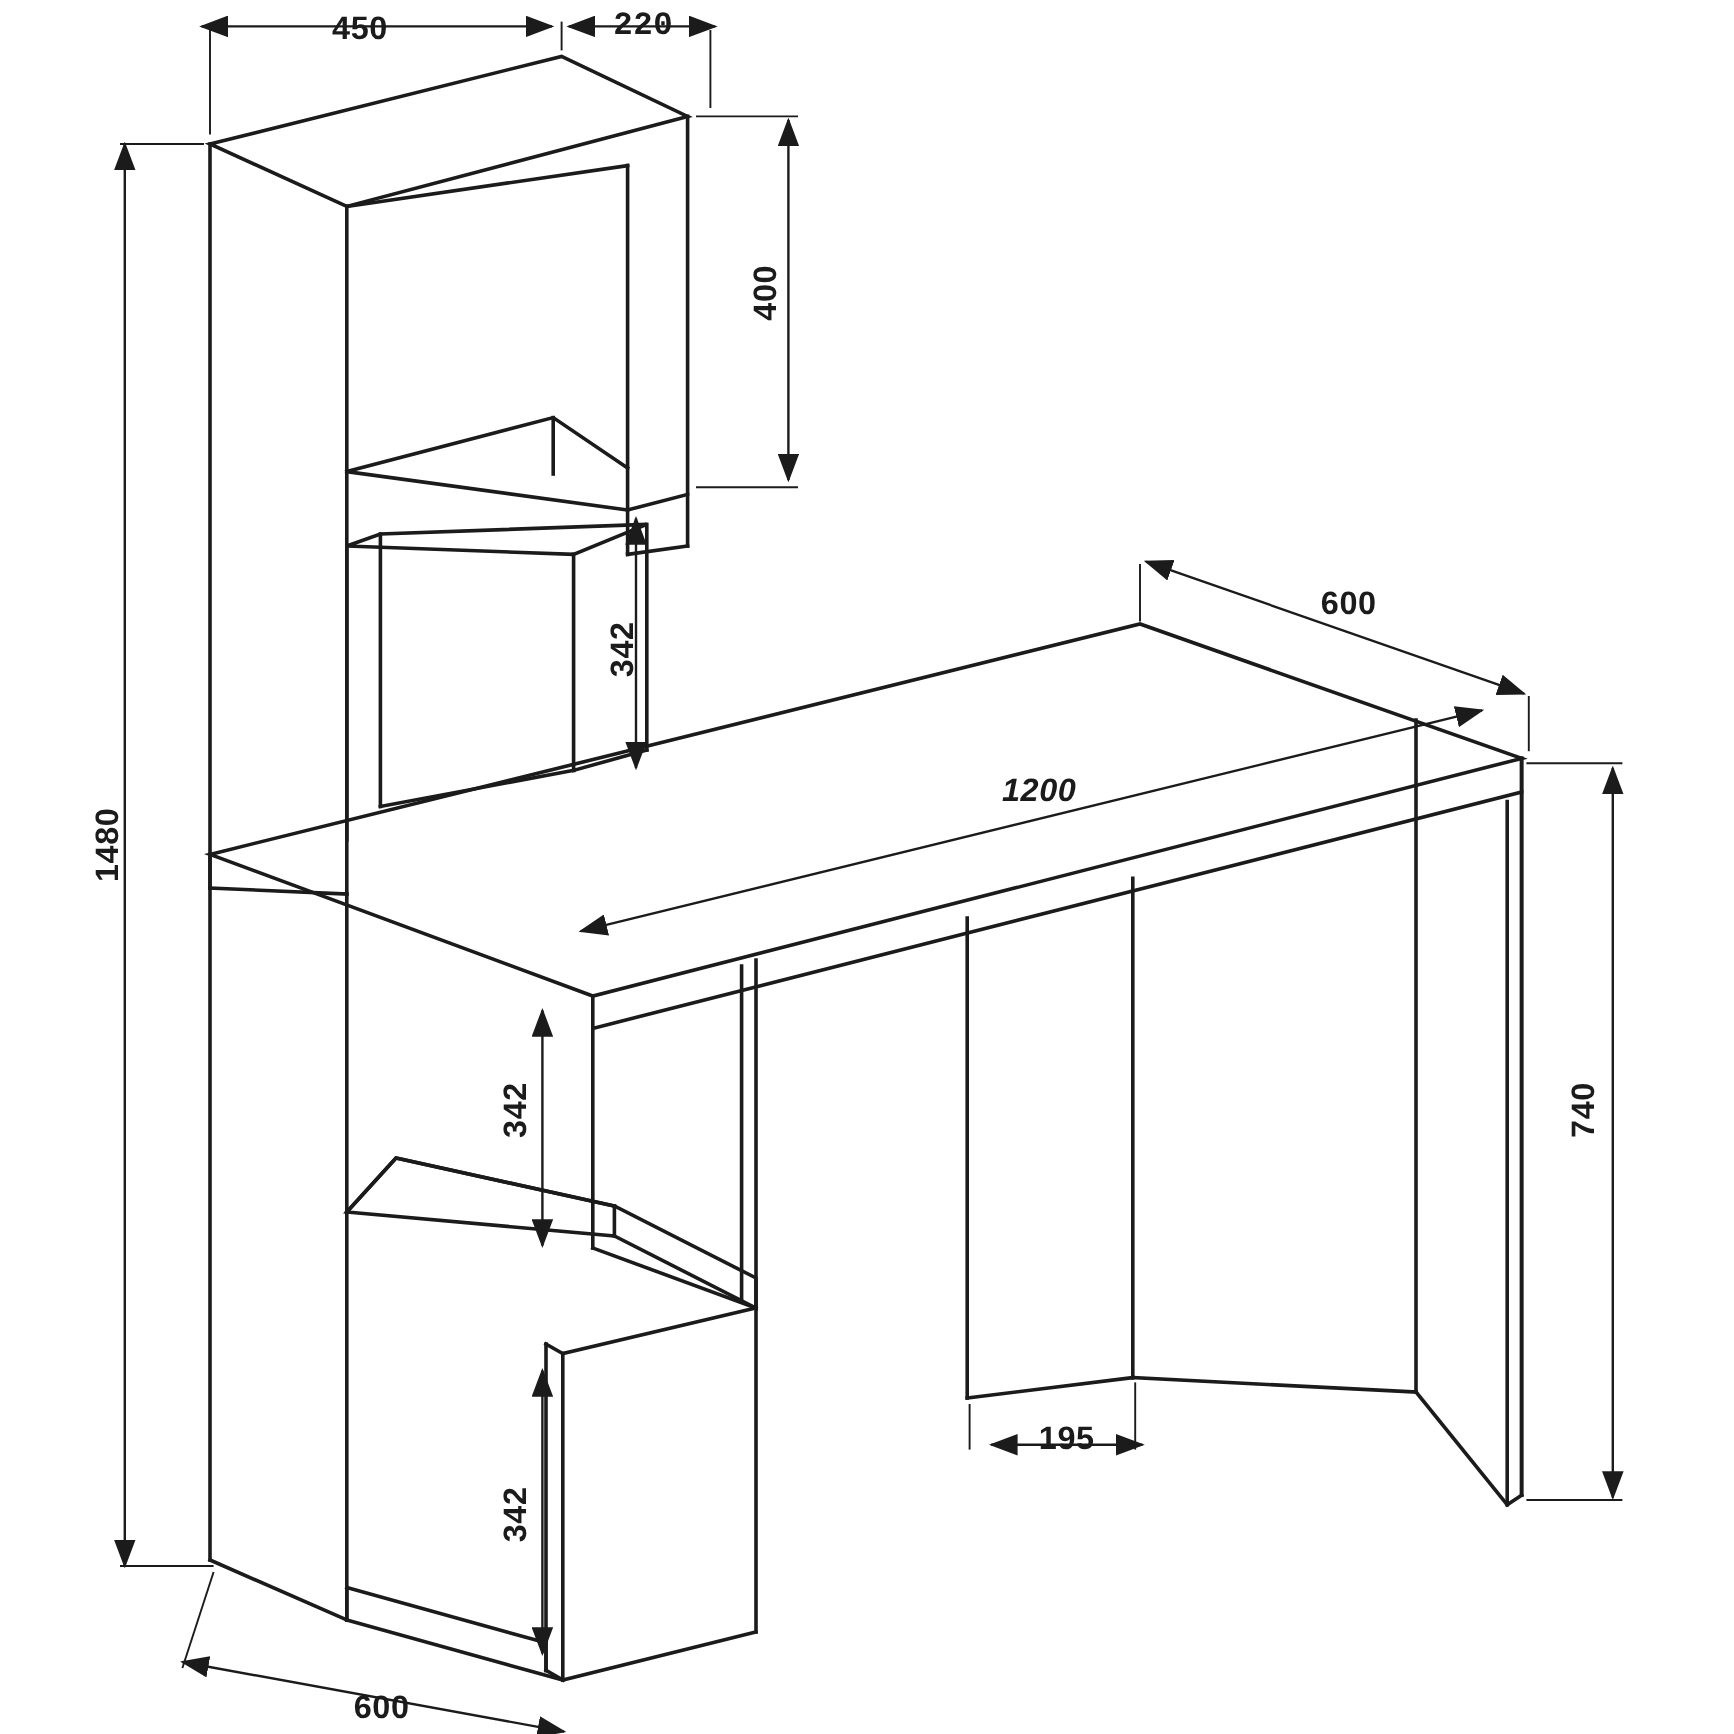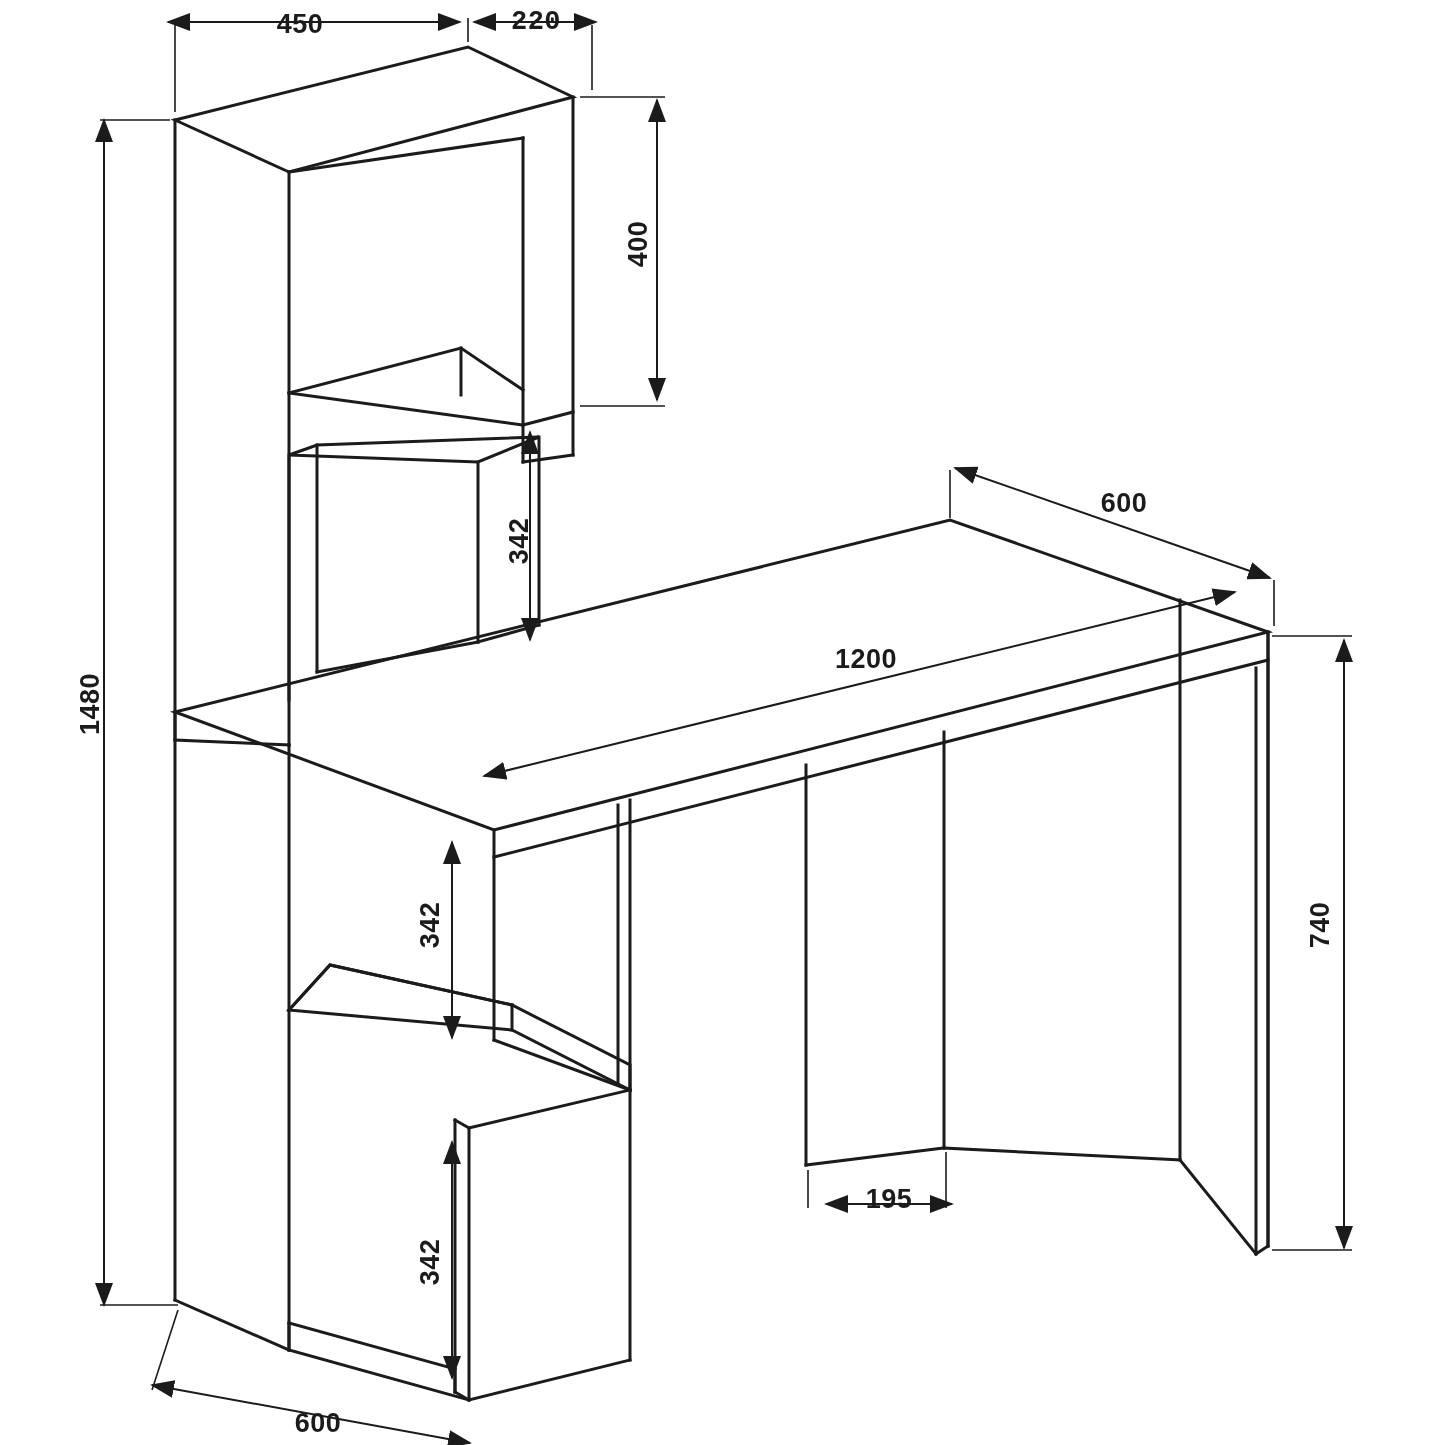--- a/index.html
+++ b/index.html
@@ -167,20 +167,20 @@
       <line x1="178" y1="1310" x2="152" y2="1390" stroke-width="1.6"></line>
     </g>
   </svg>
 
   <div class="dim-label horiz" style="left:300px; top:24px;">450</div>
   <div class="dim-label horiz" style="left:536px; top:22px;font-family:Liberation Mono, monospace;">220</div>
   <div class="dim-label vert" style="left:638px; top:244px;">400</div>
   <div class="dim-label vert" style="left:519px; top:541px;">342</div>
   <div class="dim-label vert" style="left:90px; top:704px;">1480</div>
   <div class="dim-label horiz" style="left:1124px; top:503px;">600</div>
-  <div class="dim-label horiz" style="left:866px; top:659px;">1200</div>
+  <div class="dim-label horiz" style="left:866px; top:659px;font-style:italic;">1200</div>
   <div class="dim-label vert" style="left:1320px; top:925px;">740</div>
   <div class="dim-label vert" style="left:430px; top:925px;">342</div>
   <div class="dim-label vert" style="left:430px; top:1262px;">342</div>
   <div class="dim-label horiz" style="left:889px; top:1199px;">195</div>
   <div class="dim-label horiz" style="left:318px; top:1423px;">600</div>
 
 </div>
 
 </body></html>

